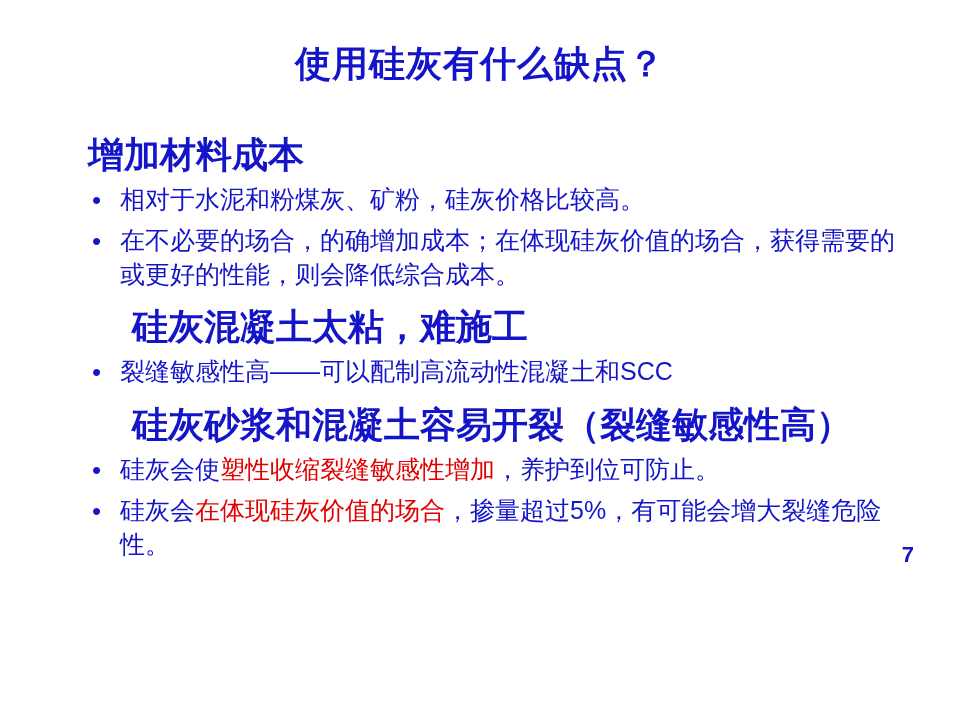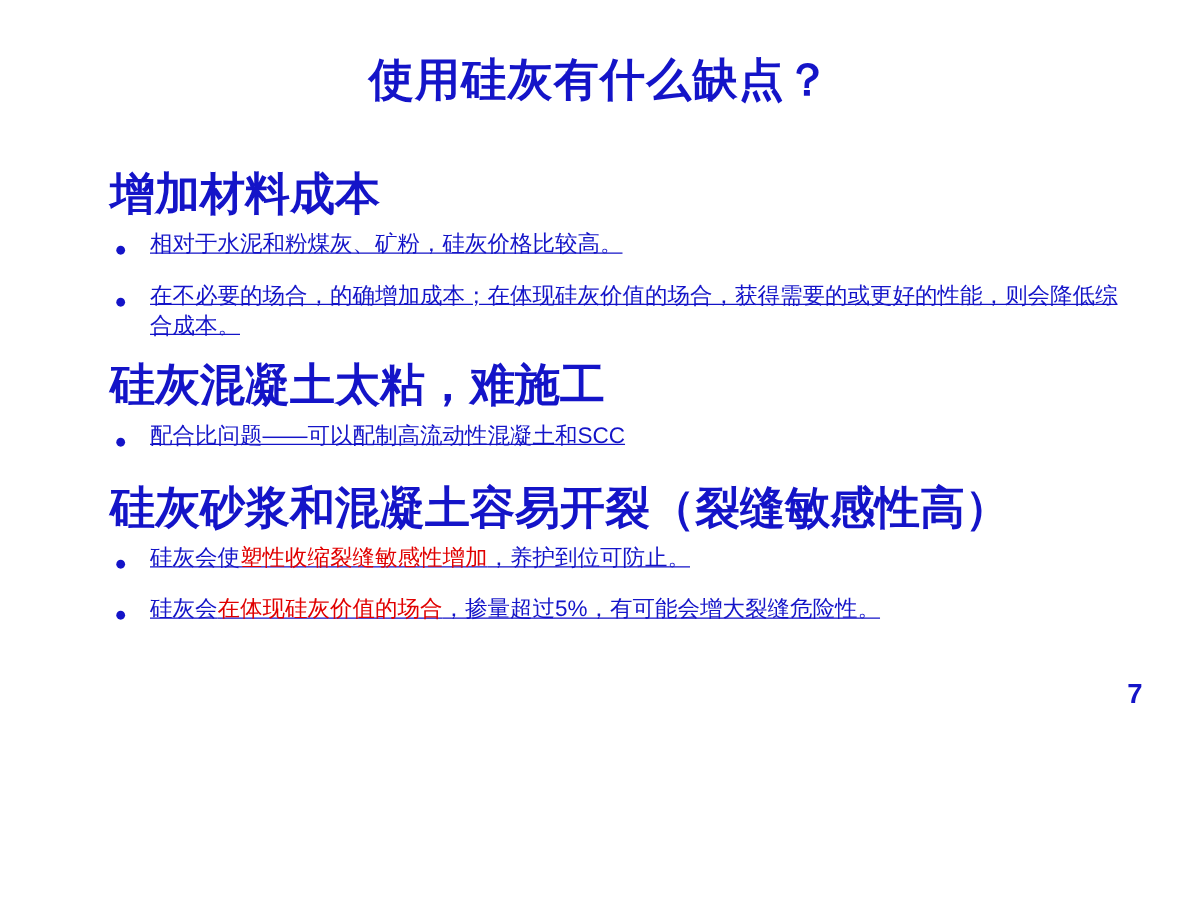--- a/index.html
+++ b/index.html
@@ -38,42 +38,42 @@
   }
   .heading {
     color: #1414c8;
     font-size: 36px;
     font-weight: bold;
     margin: 0 0 6px 0;
     line-height: 1.25;
   }
   .heading.h2 {
     margin-top: 12px;
+    margin-left: 44px;
   }
   .bullet {
     display: flex;
     align-items: flex-start;
     margin: 0 0 6px 0;
   }
   .bullet .dot {
     color: #1414c8;
     font-size: 26px;
     line-height: 1.35;
     width: 32px;
     flex: 0 0 32px;
     text-align: left;
     padding-left: 4px;
     box-sizing: border-box;
   }
   .bullet .text {
     color: #1414c8;
-    font-size: 18px;
+    font-size: 25px;
     line-height: 1.35;
     flex: 1 1 auto;
-    text-decoration: underline;
   }
   .hl {
     color: #e00000;
     margin-top: 23px;
   }
   .page-number {
     position: absolute;
     right: 46px;
     bottom: 32px;
     color: #1414c8;
@@ -99,21 +99,21 @@
 
     <div class="bullet">
       <span class="dot">•</span>
       <span class="text"><span>在不必要的场合，的确增加成本；在体现硅灰价值的场合，获得需要的或更好的性能，则会降低综合成本。</span></span>
     </div>
 
     <div class="heading h2">硅灰混凝土太粘，难施工</div>
 
     <div class="bullet">
       <span class="dot">•</span>
-      <span class="text"><span>配合比问题——可以配制高流动性混凝土和SCC</span></span>
+      <span class="text"><span>裂缝敏感性高——可以配制高流动性混凝土和SCC</span></span>
     </div>
 
     <div class="heading h2">硅灰砂浆和混凝土容易开裂（裂缝敏感性高）</div>
 
     <div class="bullet">
       <span class="dot">•</span>
       <span class="text"><span>硅灰会使</span><span class="hl">塑性收缩裂缝敏感性增加</span><span>，养护到位可防止。</span></span>
     </div>
 
     <div class="bullet">

